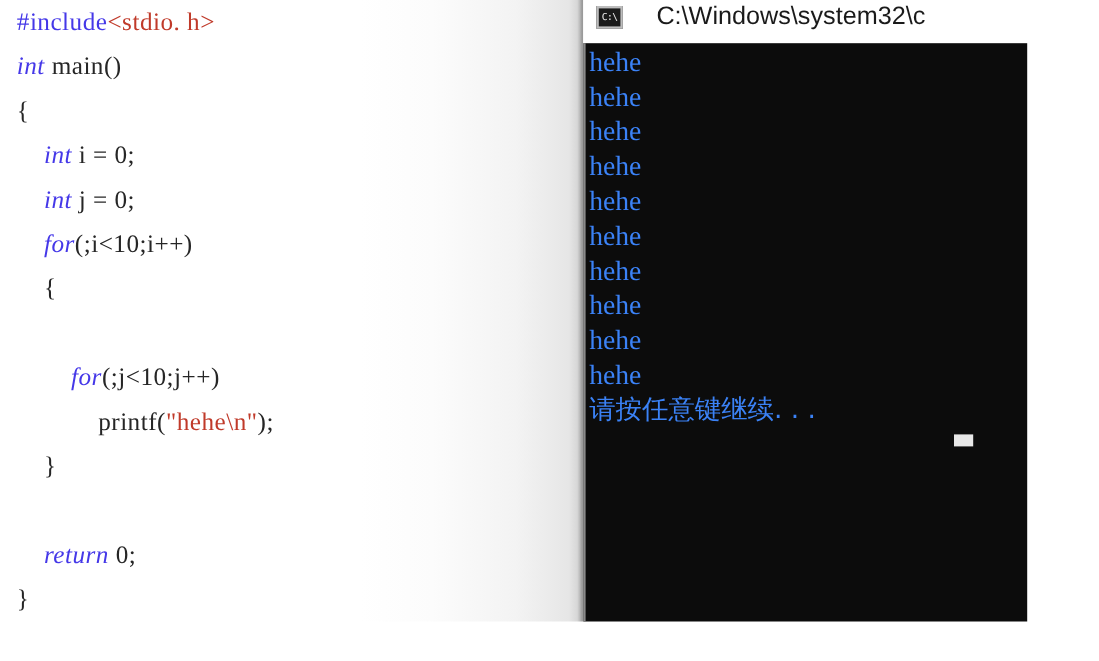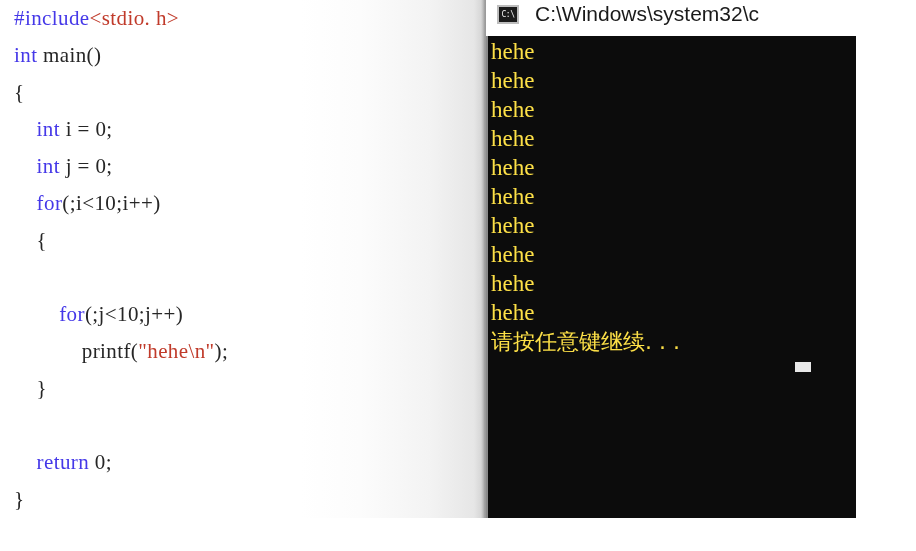--- a/index.html
+++ b/index.html
@@ -47,21 +47,21 @@
     line-height: 37px;
     color: #2a2a2a;
     white-space: pre;
   }
   .code-line {
     height: 37px;
     padding-left: 14px;
     white-space: pre;
     letter-spacing: 0.4px;
   }
-  .kw       { color: #4538e8; }
+  .kw       { color: #4538e8; font-style: italic; }
   .pp       { color: #4538e8; }
   .hdr      { color: #c03a2a; }
   .str      { color: #c03a2a; }
   .plain    { color: #262626; }
 
   
   #console-window {
     position: absolute;
     left: 486px;
     top: 0;
@@ -92,21 +92,21 @@
     flex: 0 0 auto;
     font-family: "DejaVu Sans Mono", monospace;
     font-size: 8px;
     color: #f2f2f2;
     line-height: 15px;
     text-align: center;
     letter-spacing: -0.5px;
     overflow: hidden;
   }
   #console-title-text {
-    margin-left: 16px;
+    margin-left: 28px;
     margin-top: -8px;
     font-family: "Liberation Sans", sans-serif;
     font-size: 21px;
     color: #1a1a1a;
     white-space: nowrap;
     letter-spacing: 0px;
   }
   #console-body {
     position: absolute;
     left: 0;
@@ -125,21 +125,21 @@
     width: 360px;
     font-family: "Liberation Serif", serif;
     font-size: 23px;
     line-height: 29px;
     color: #d8d8d8;
     white-space: pre;
   }
   .console-line {
     height: 29px;
     white-space: pre;
-    color: #fde047;
+    color: #3b82f6;
   }
   .console-line.cjk {
     font-family: "DejaVu Sans", "Liberation Sans", sans-serif;
     font-size: 22px;
   }
   #console-cursor {
     position: absolute;
     left: 307px;
     top: 326px;
     width: 16px;

